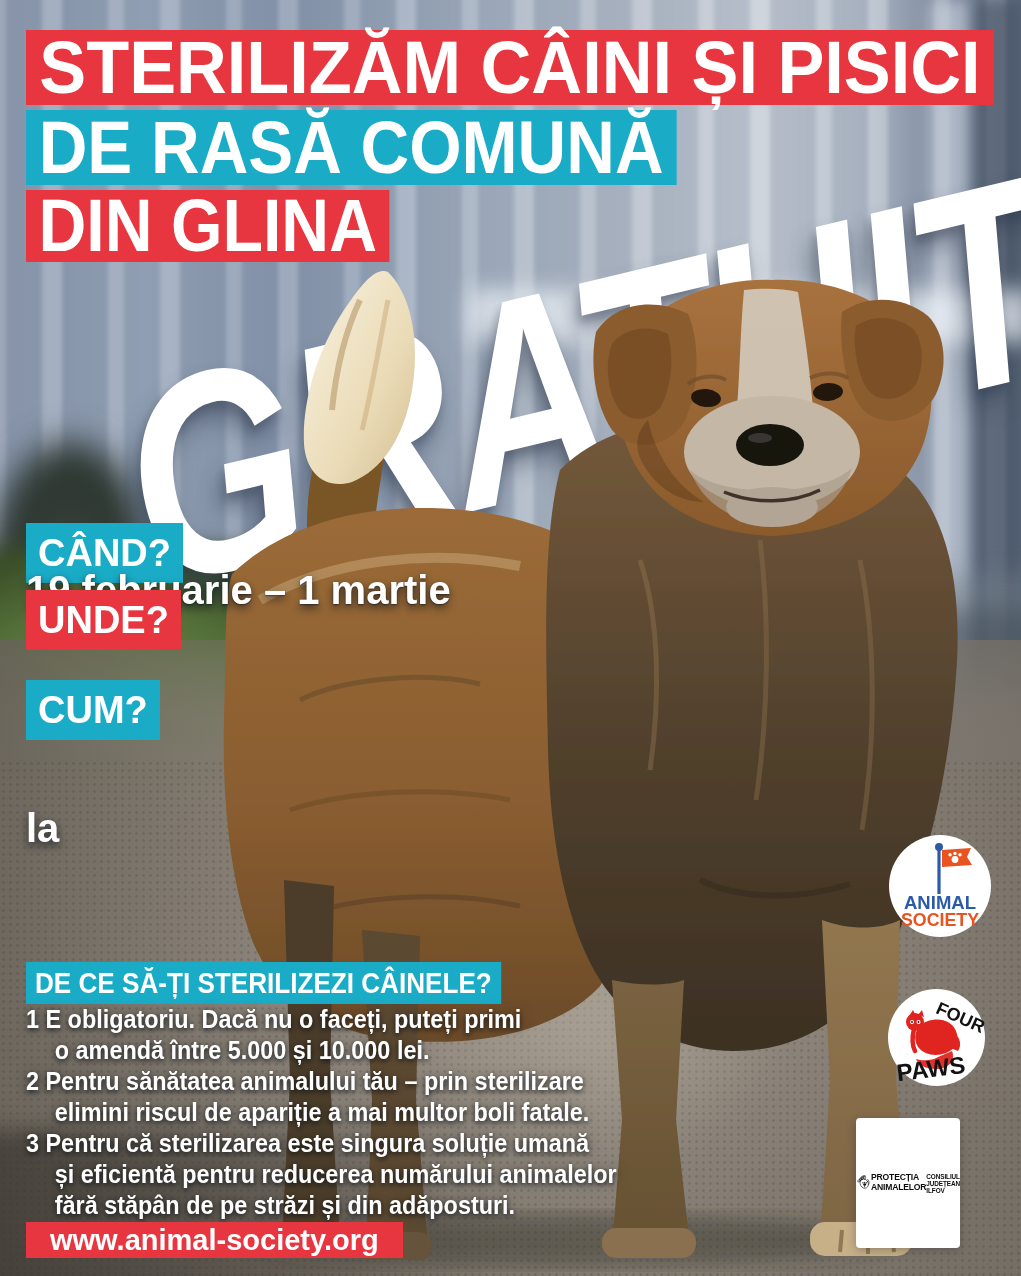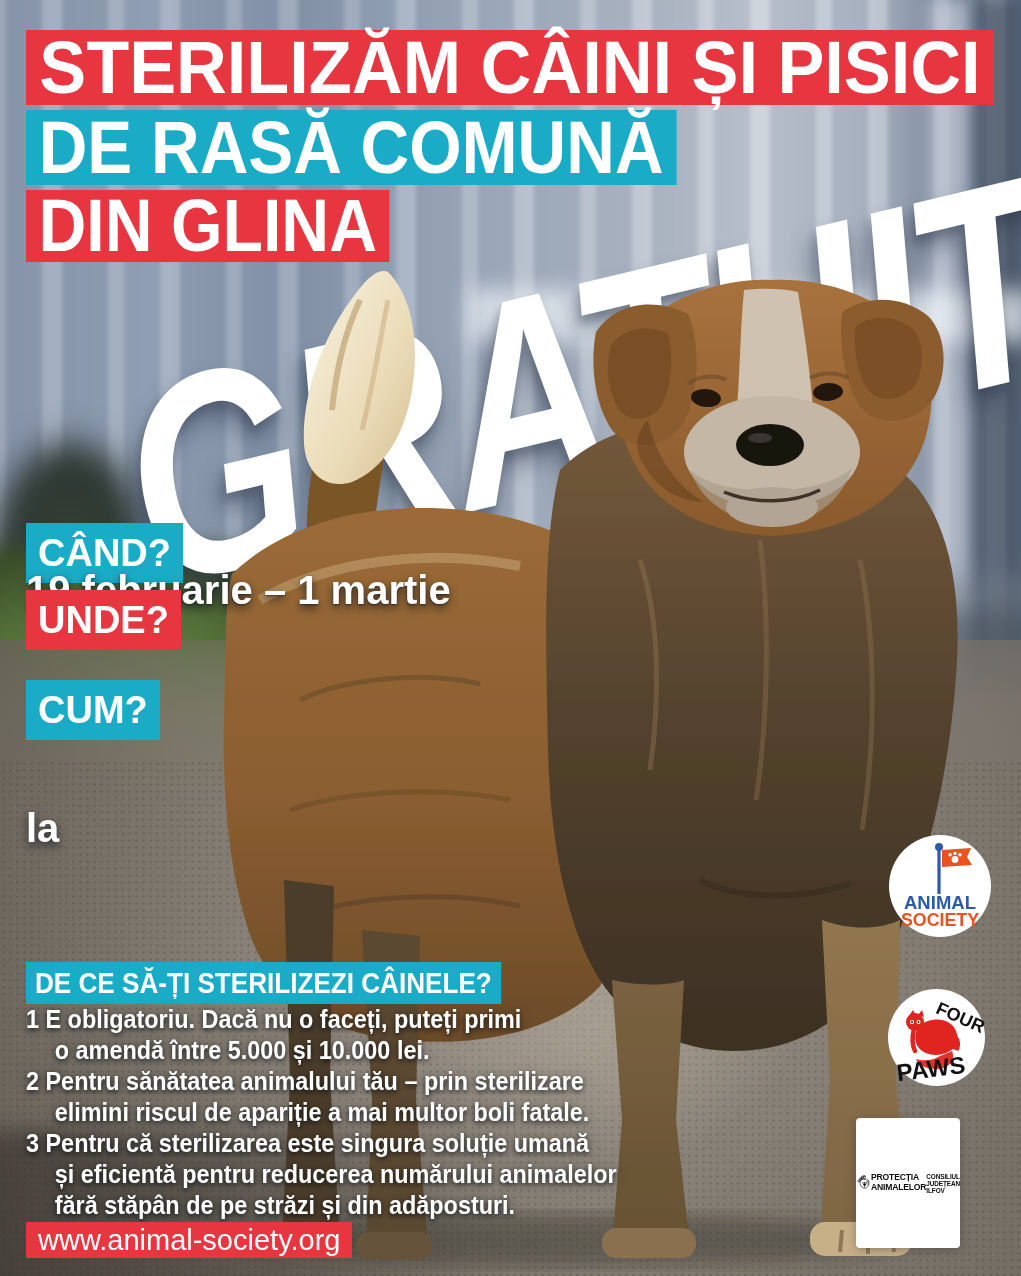--- a/index.html
+++ b/index.html
@@ -96,22 +96,22 @@
     position:absolute;left:26px;top:1004px;z-index:4;width:720px;transform:scaleX(.9);transform-origin:left top;
   }
   .reason-line{
     color:#fff;font-weight:bold;font-size:26px;line-height:31px;white-space:nowrap;
     text-shadow:0 2px 6px rgba(10,15,20,.75), 0 0 14px rgba(10,15,20,.35);
   }
   .reason-line.cont{padding-left:32px;}
 
   
   .website{
-    position:absolute;left:26px;top:1222px;z-index:4;background:var(--red);color:#fff;font-weight:normal;
-    font-size:29px;line-height:36px;padding:0 12px;white-space:nowrap;
+    position:absolute;left:26px;top:1222px;z-index:4;background:var(--red);color:#fff;font-weight:bold;
+    font-size:29px;line-height:36px;padding:0 24px;white-space:nowrap;
   }
 
   
   .logo{position:absolute;z-index:5;}
   .logo-as{left:889px;top:835px;width:102px;height:102px;}
   .logo-fp{left:888px;top:989px;width:97px;height:97px;}
   .logo-pa{left:856px;top:1118px;width:104px;height:130px;background:#fff;border-radius:4px;
     box-shadow:0 2px 8px rgba(40,40,40,.35);display:flex;align-items:center;}
   .pa-text1{font-size:8.6px;font-weight:bold;color:#0c0c0c;letter-spacing:-0.2px;margin-top:-2px;}
   .pa-text2{font-size:6.4px;font-weight:bold;color:#0c0c0c;letter-spacing:-0.1px;}

